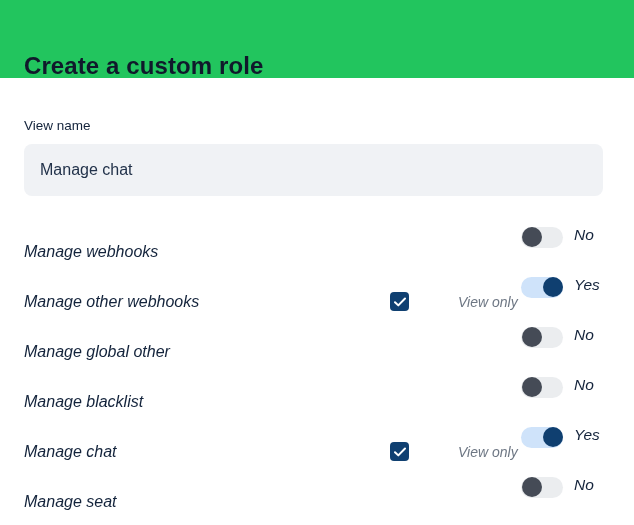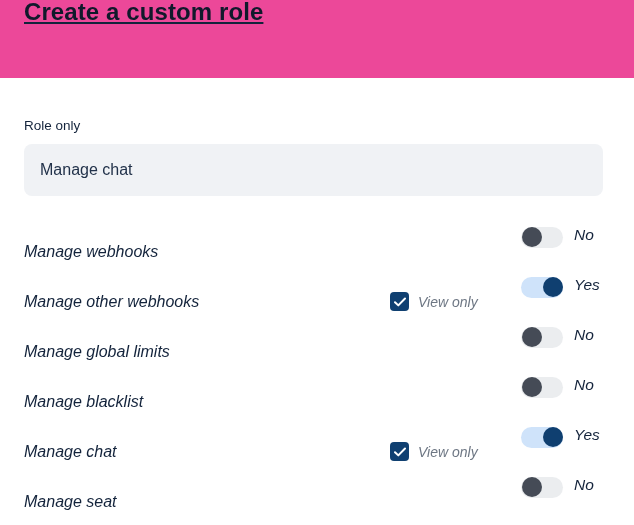--- a/index.html
+++ b/index.html
@@ -12,26 +12,25 @@
     background: #ffffff;
     font-family: "Liberation Sans", sans-serif;
     overflow: hidden;
     color: #13233b;
     -webkit-font-smoothing: antialiased;
   }
 
   
   .header {
     height: 78px;
-    background: #ec4899;
-    display: flex;
-    align-items: flex-start;
+    background: #22c55e;
+    display: flex;
+    align-items: flex-end;
     padding: 0 24px;
     box-sizing: border-box;
-    text-decoration: underline;
   }
   .header-title {
     font-size: 24px;
     font-weight: 700;
     color: #10192b;
     letter-spacing: 0.1px;
     line-height: 1;
   }
 
   
@@ -105,20 +104,21 @@
     align-items: center;
     justify-content: center;
     flex: none;
   }
   .checkbox svg { display: block; }
   .viewonly-text {
     font-size: 14px;
     color: #6e7784;
     line-height: 1;
     white-space: nowrap;
+    margin-left: 40px;
   }
 
   
   .toggle-group {
     position: absolute;
     left: 497px;
     top: 0;
     height: 50px;
     display: flex;
     align-items: flex-start;
@@ -158,21 +158,21 @@
 </head>
 <body>
 
 <div class="header">
   <div class="header-title">Create a custom role</div>
 </div>
 
 <div class="content">
 
   <div class="field-block">
-    <div class="field-label">Role only</div>
+    <div class="field-label">View name</div>
     <input class="role-input" type="text" value="Manage chat" style="">
   </div>
 
   <div class="perm-list">
       <div class="perm-row">
         <div class="perm-label">Manage webhooks</div>
         <div class="toggle-group">
           <div class="toggle">
             <div class="knob"></div>
           </div>
@@ -192,21 +192,21 @@
           <div class="viewonly-text">View only</div>
         </div>
         <div class="toggle-group">
           <div class="toggle on">
             <div class="knob"></div>
           </div>
           <div class="toggle-text">Yes</div>
         </div>
       </div>
       <div class="perm-row">
-        <div class="perm-label">Manage global limits</div>
+        <div class="perm-label">Manage global other</div>
         <div class="toggle-group">
           <div class="toggle">
             <div class="knob"></div>
           </div>
           <div class="toggle-text">No</div>
         </div>
       </div>
       <div class="perm-row">
         <div class="perm-label">Manage blacklist</div>
         <div class="toggle-group">

